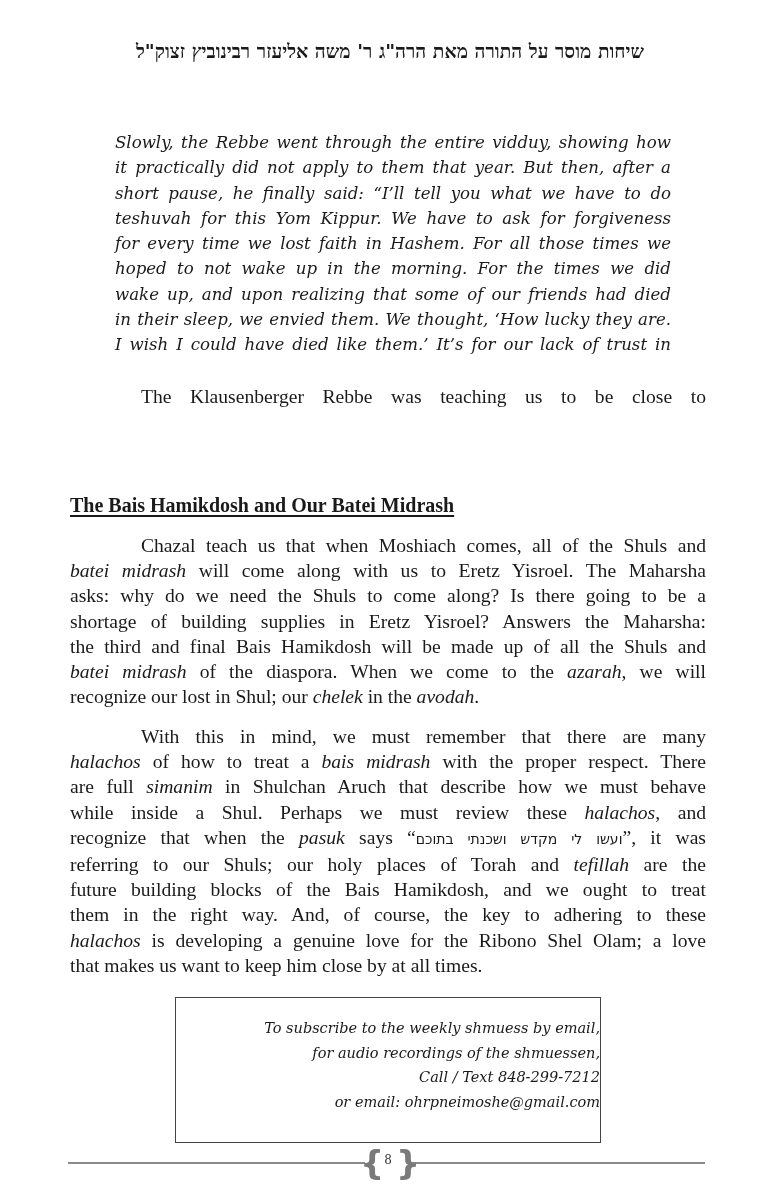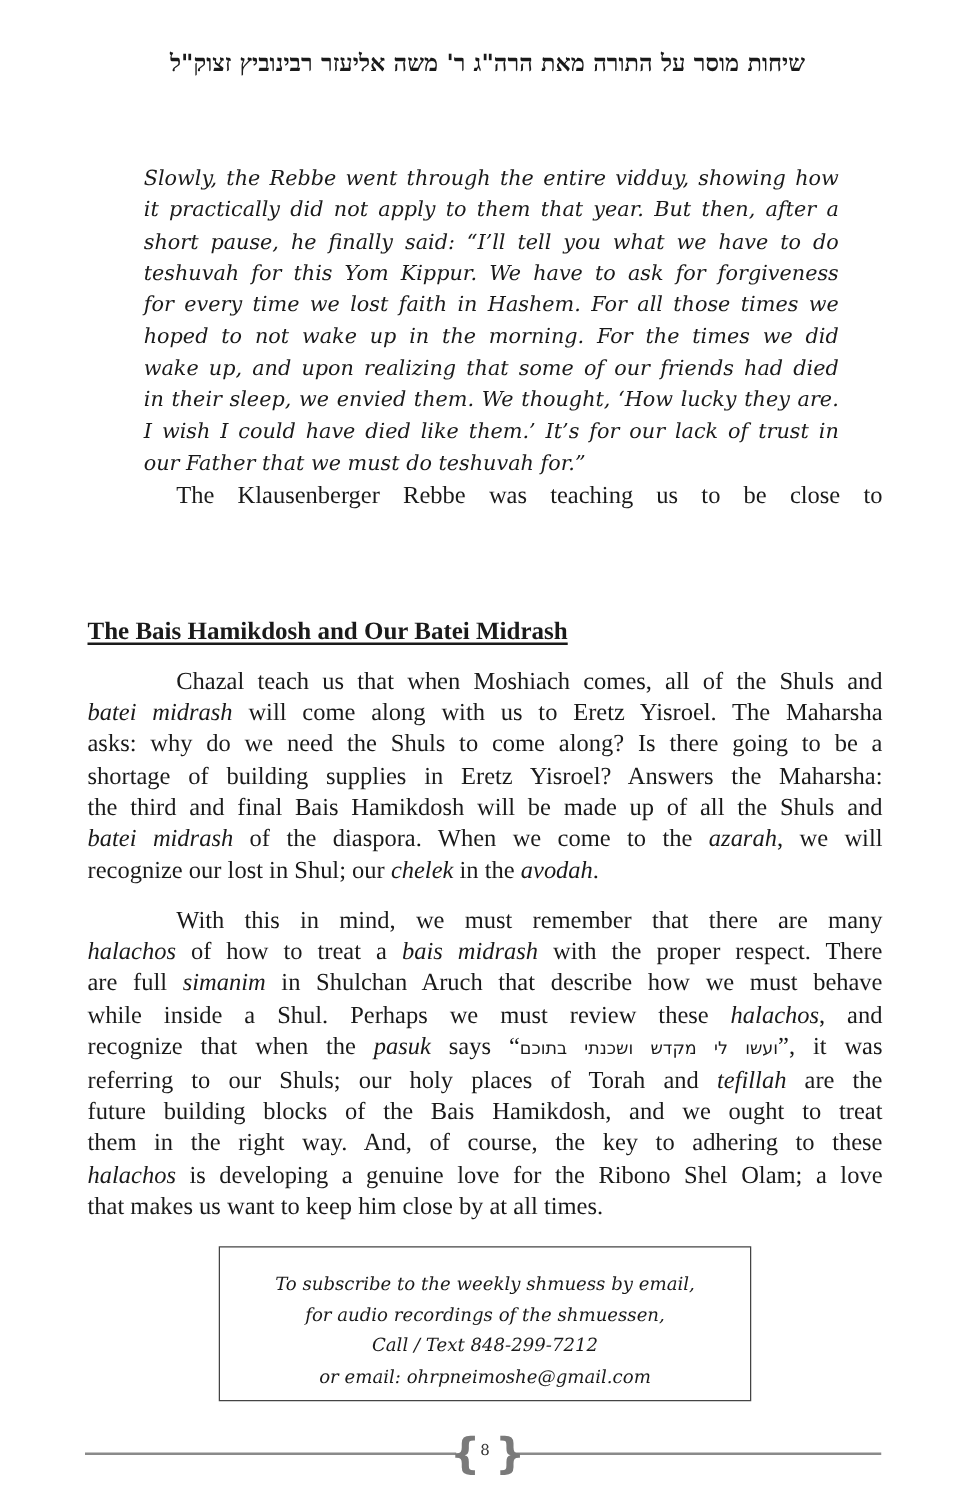--- a/index.html
+++ b/index.html
@@ -37,24 +37,24 @@
     .section-heading {
       position: absolute; left: 70px; top: 494px;
       font-family: "Liberation Serif", serif; font-weight: bold; font-size: 20px;
       text-decoration: underline; text-underline-offset: 3px; text-align: center;
     }
     .p2 { top: 533px; }
     .p3 { top: 724px; }
     .heb { font-family: "DejaVu Sans", sans-serif; font-size: 14px; direction: rtl; unicode-bidi: embed; }
 
     .subscribe-box {
-      position: absolute; left: 175px; top: 997px; width: 426px; height: 124px;
+      position: absolute; left: 175px; top: 997px; width: 426px; height: 146px;
       border: 1.5px solid #444; box-sizing: border-box;
       font-family: "DejaVu Serif", serif; font-style: italic; font-size: 14.5px;
-      text-align: center; padding-top: 18px; line-height: 24.5px;
+      text-align: right; padding-top: 18px; line-height: 24.5px;
     }
     .subscribe-box .ln { display: block; }
 
     .footer-line-left {
       position: absolute; left: 68px; top: 1162px; width: 297px; height: 2px; background: #8a8a8a;
     }
     .footer-line-right {
       position: absolute; left: 410px; top: 1162px; width: 295px; height: 2px; background: #8a8a8a;
     }
     .brace {
@@ -78,21 +78,20 @@
   <div class="quote">
     <span class="ln">Slowly, the Rebbe went through the entire vidduy, showing how</span>
     <span class="ln">it practically did not apply to them that year. But then, after a</span>
     <span class="ln">short pause, he finally said: “I’ll tell you what we have to do</span>
     <span class="ln">teshuvah for this Yom Kippur. We have to ask for forgiveness</span>
     <span class="ln">for every time we lost faith in Hashem. For all those times we</span>
     <span class="ln">hoped to not wake up in the morning. For the times we did</span>
     <span class="ln">wake up, and upon realizing that some of our friends had died</span>
     <span class="ln">in their sleep, we envied them. We thought, ‘How lucky they are.</span>
     <span class="ln">I wish I could have died like them.’ It’s for our lack of trust in</span>
-    <span class="ln last">our Father that we must do teshuvah for.”</span>
   </div>
 
   <div class="body-text p1">
     <span class="ln indent">The Klausenberger Rebbe was teaching us to be close to</span>
   </div>
 
   <div class="section-heading">The Bais Hamikdosh and Our Batei Midrash</div>
 
   <div class="body-text p2">
     <span class="ln indent"><span>Chazal teach us that when Moshiach comes, all of the Shuls and</span></span>

